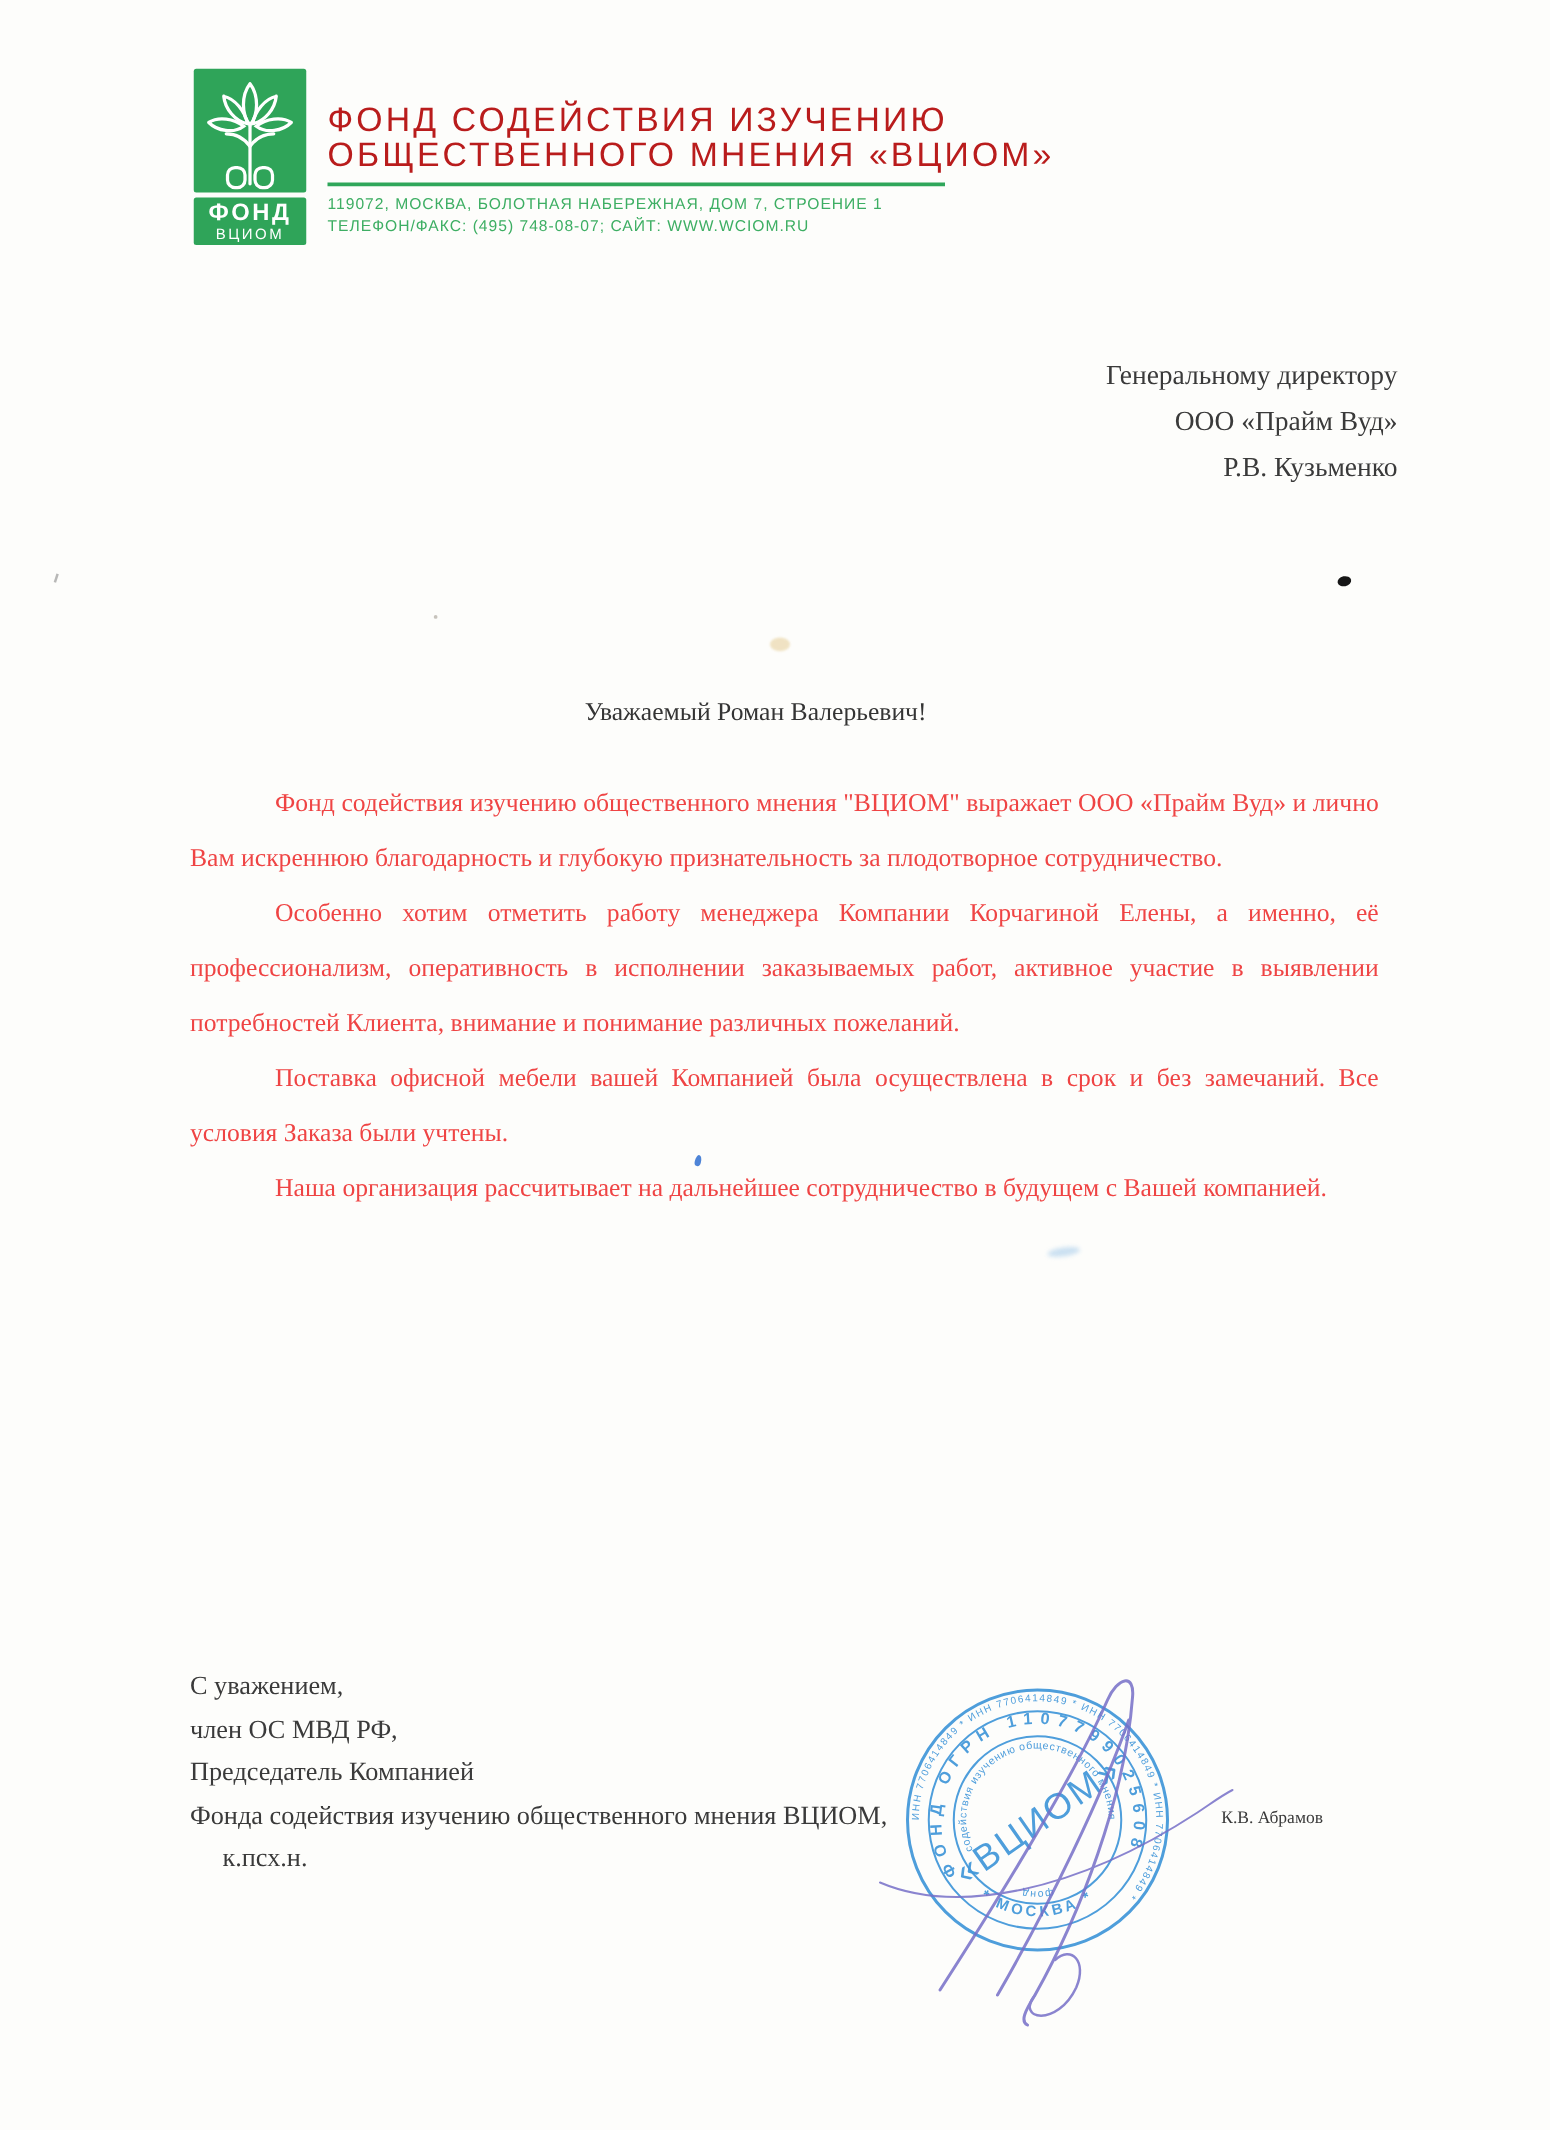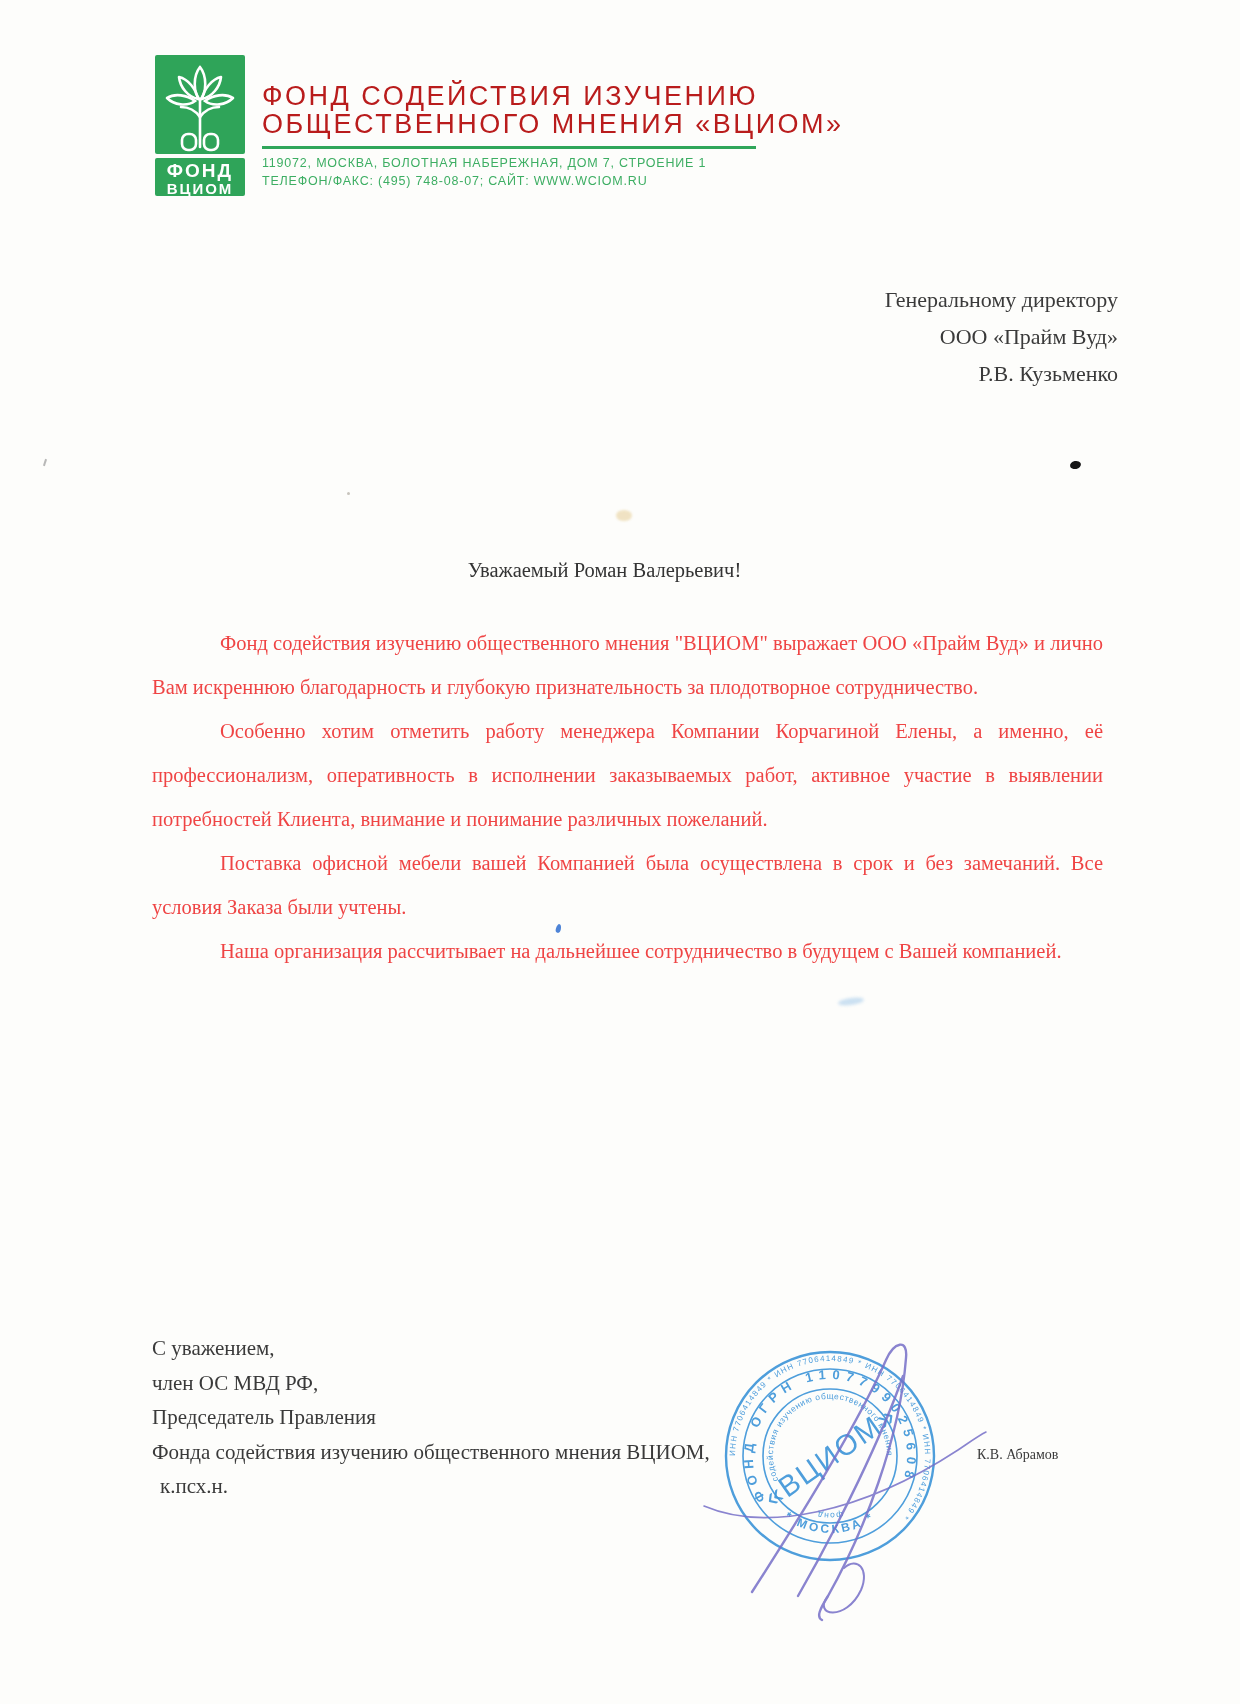--- a/index.html
+++ b/index.html
@@ -12,21 +12,21 @@
   .logo-square{
     position:absolute;left:155px;top:55px;width:90px;height:99px;
     background:#2fa459;border-radius:2px;
   }
   .logo-fond-box{
     position:absolute;left:155px;top:158px;width:90px;height:38px;
     background:#2fa459;border-radius:2px;color:#ffffff;text-align:center;
     font-family:"Liberation Sans", sans-serif;line-height:1;
   }
   .logo-fond-box .l1{font-size:19px;font-weight:bold;letter-spacing:2px;padding-top:3px;}
-  .logo-fond-box .l2{font-size:15px;letter-spacing:2px;padding-top:1px;font-weight:bold;}
+  .logo-fond-box .l2{font-size:12px;letter-spacing:2px;padding-top:1px;}
   .org-title{
     position:absolute;left:262px;top:82px;
     font-family:"Liberation Sans", sans-serif;font-size:27px;font-weight:400;
     color:#b91c1c;letter-spacing:2.5px;line-height:28px;white-space:nowrap;
   }
   .org-rule{position:absolute;left:262px;top:146px;width:494px;height:3px;background:#2fa65a;}
   .org-address{
     position:absolute;left:262px;top:154px;
     font-family:"Liberation Sans", sans-serif;font-size:12.5px;color:#3dae63;
     letter-spacing:0.8px;line-height:18px;white-space:nowrap;
@@ -44,21 +44,21 @@
   .body-text{position:absolute;left:152px;top:621px;width:951px;}
   .body-text p{
     margin:0;font-size:20.5px;line-height:44px;text-align:justify;
     text-indent:68px;color:#ef4444;
   }
   
   .sig-block{
     position:absolute;left:152px;top:1331px;
     font-size:21px;line-height:34.5px;color:#3a3a3a;white-space:nowrap;
   }
-  .sig-block .indent{padding-left:8px;}
+  .sig-block .indent{padding-left:8px;margin-left:18px;}
   .signer-name{
     position:absolute;left:977px;top:1447px;font-size:14px;color:#3a3a3a;white-space:nowrap;
   }
   
   .stamp-wrap{
     position:absolute;left:660px;top:1318px;width:360px;height:310px;
     mix-blend-mode:multiply;
   }
   .stamp-wrap svg{display:block;}
   
@@ -130,21 +130,21 @@
   <div class="body-text">
     <p>Фонд содействия изучению общественного мнения "ВЦИОМ" выражает ООО «Прайм Вуд» и лично Вам искреннюю благодарность и глубокую признательность за плодотворное сотрудничество.</p>
     <p>Особенно хотим отметить работу менеджера Компании Корчагиной Елены, а именно, её профессионализм, оперативность в исполнении заказываемых работ, активное участие в выявлении потребностей Клиента, внимание и понимание различных пожеланий.</p>
     <p>Поставка офисной мебели вашей Компанией была осуществлена в срок и без замечаний. Все условия Заказа были учтены.</p>
     <p>Наша организация рассчитывает на дальнейшее сотрудничество в будущем с Вашей компанией.</p>
   </div>
 
   <div class="sig-block">
     <div>С уважением,</div>
     <div>член ОС МВД РФ,</div>
-    <div>Председатель Правления</div>
+    <div>Председатель Компанией</div>
     <div>Фонда содействия изучению общественного мнения ВЦИОМ,</div>
     <div class="indent">к.псх.н.</div>
   </div>
   <div class="signer-name">К.В. Абрамов</div>
 
   <div class="stamp-wrap">
     <svg width="360" height="310" viewBox="0 0 360 310">
       <defs>
         <path id="arcOuter" d="M 75,138 A 95,95 0 1 1 265,138 A 95,95 0 1 1 75,138"></path>
         <path id="arcMid" d="M 106.2,181.1 A 77,77 0 1 1 229,187.5"></path>

